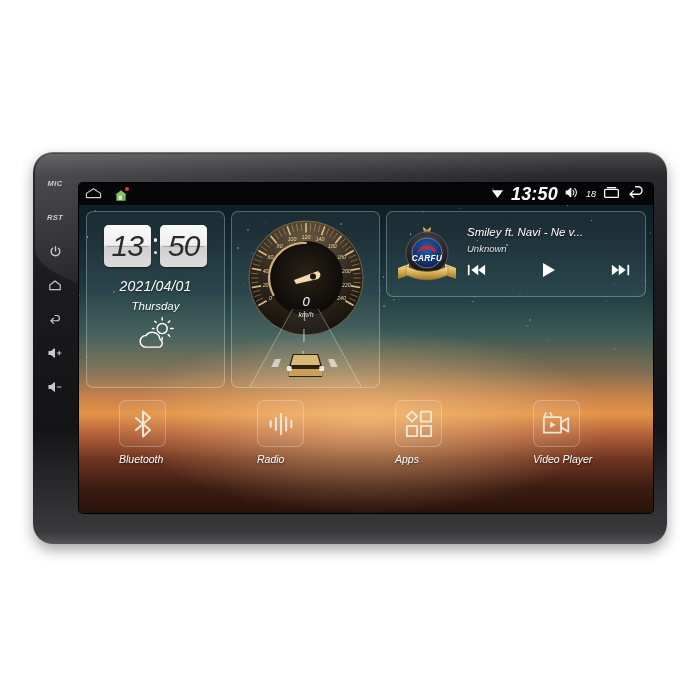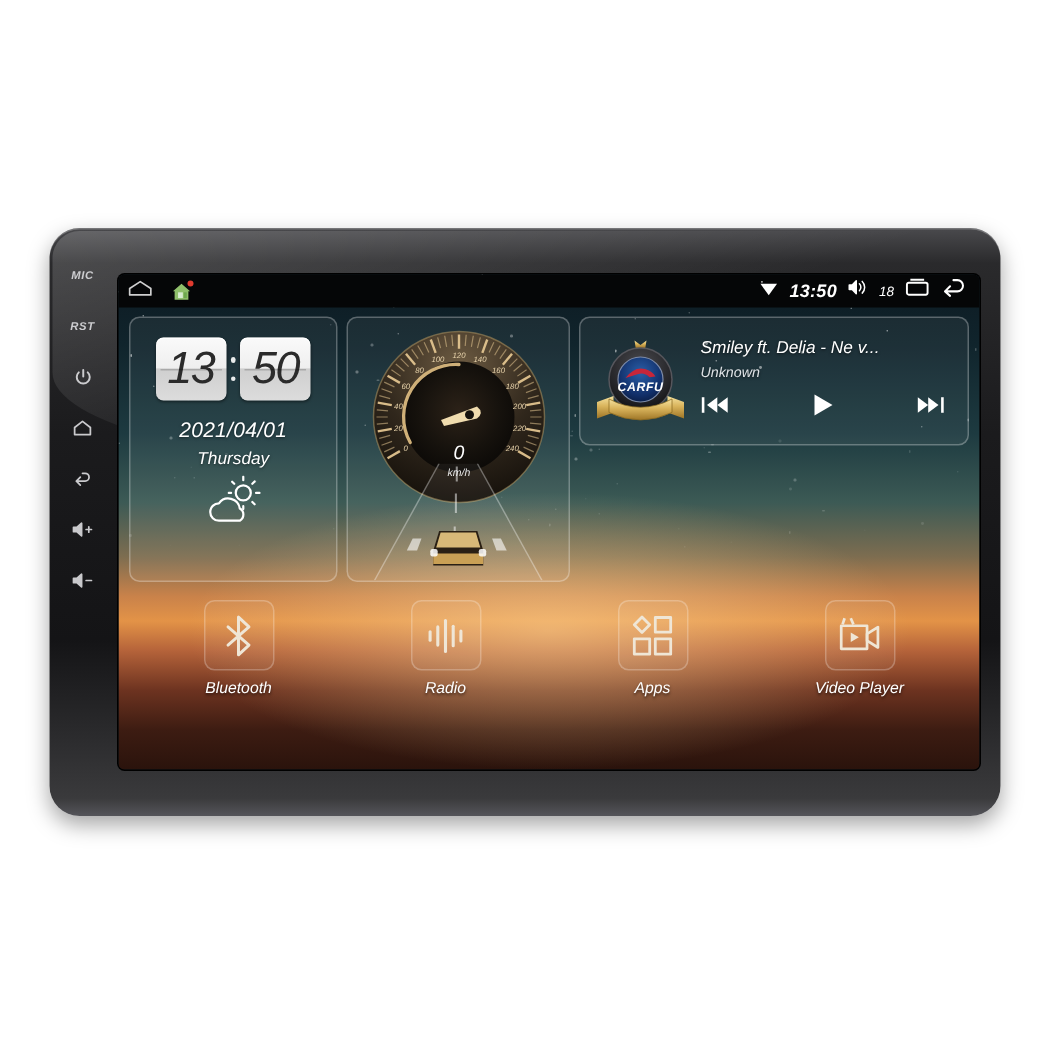--- a/index.html
+++ b/index.html
@@ -78,21 +78,21 @@
   
   #statusbar{
     position:absolute;left:0;top:0;width:100%;height:22px;
     background:#050607;
     display:flex;align-items:center;
     padding:0 8px 0 6px;box-sizing:border-box;
     z-index:6;
   }
   #sb-left{display:flex;align-items:center;gap:12px;}
   #sb-right{margin-left:auto;display:flex;align-items:center;gap:7px;color:#fff;}
-  #sb-time{font-size:12px;font-weight:bold;letter-spacing:.2px;color:#fff;}
+  #sb-time{font-size:18px;font-weight:bold;letter-spacing:.2px;color:#fff;}
   #sb-vol{font-size:9px;color:#fff;}
 
   .home-badge{position:relative;width:14px;height:13px;}
   .home-badge .dot{
     position:absolute;right:-1px;top:-1px;width:4px;height:4px;border-radius:50%;
     background:#e03b2f;
   }
 
   
   #content{
@@ -148,21 +148,21 @@
   #shortcut-row{flex:1;display:flex;gap:6px;}
   .bigtile{flex:1;display:flex;flex-direction:column;align-items:center;justify-content:center;gap:7px;}
   .bigtile .tl{color:#fff;font-size:11px;text-shadow:0 1px 2px rgba(0,0,0,.55);}
 
   
   #dock{
     margin-top:6px;flex:1;display:flex;align-items:flex-start;
     justify-content:space-around;padding:6px 4px 0 4px;
   }
   .dock-item{
-    display:flex;flex-direction:column;align-items:center;gap:6px;width:80px;
+    display:flex;flex-direction:column;align-items:flex-start;gap:6px;width:80px;
   }
   .dock-icon{
     width:45px;height:45px;border-radius:7px;
     border:1px solid rgba(255,255,255,.24);
     background:rgba(255,255,255,.045);
     display:flex;align-items:center;justify-content:center;
   }
   .dock-label{color:#fff;font-size:10.5px;text-shadow:0 1px 2px rgba(0,0,0,.6);}
 </style>
 </head>
@@ -501,21 +501,21 @@
                 <circle cx="31" cy="30" r="21" fill="url(#bz)" stroke="#56565c" stroke-width="1"></circle>
                 <circle cx="31" cy="30" r="15" fill="url(#bluec)" stroke="#7d8ba8" stroke-width=".8"></circle>
                 <path d="M21 29 Q27 21 34 23 Q39 24.5 41 28 L37 28.5 Q33.5 25 29 26.5 Z" fill="#c7263a"></path>
                 <text x="31" y="37.5" text-anchor="middle" font-size="8.2" font-family="Liberation Sans, sans-serif" font-weight="bold" fill="#ffffff" letter-spacing=".4" id="badge-txt">CARFU</text>
                 <path d="M2 45 L13 41 L13 52 L2 56 Z" fill="url(#gold)"></path>
                 <path d="M60 45 L49 41 L49 52 L60 56 Z" fill="url(#gold)"></path>
                 <path d="M10 43 Q31 54 52 43 L52 52 Q31 62 10 52 Z" fill="url(#gold)" stroke="#8a6a22" stroke-width=".5"></path>
               </svg>
             </div>
             <div id="music-meta">
-              <div id="track-title">Smiley ft. Delia - Ne v...</div>
+              <div id="track-title">Smiley ft. Navi - Ne v...</div>
               <div id="track-artist">Unknown</div>
               <div id="media-ctrls">
                 <span class="mbtn">
                   <svg width="19" height="14" viewBox="0 0 22 16" fill="#fff">
                     <rect x="1" y="2" width="2" height="12"></rect>
                     <path d="M13 2 L13 14 L5 8 Z"></path>
                     <path d="M21 2 L21 14 L13 8 Z"></path>
                   </svg>
                 </span>
                 <span class="mbtn">

